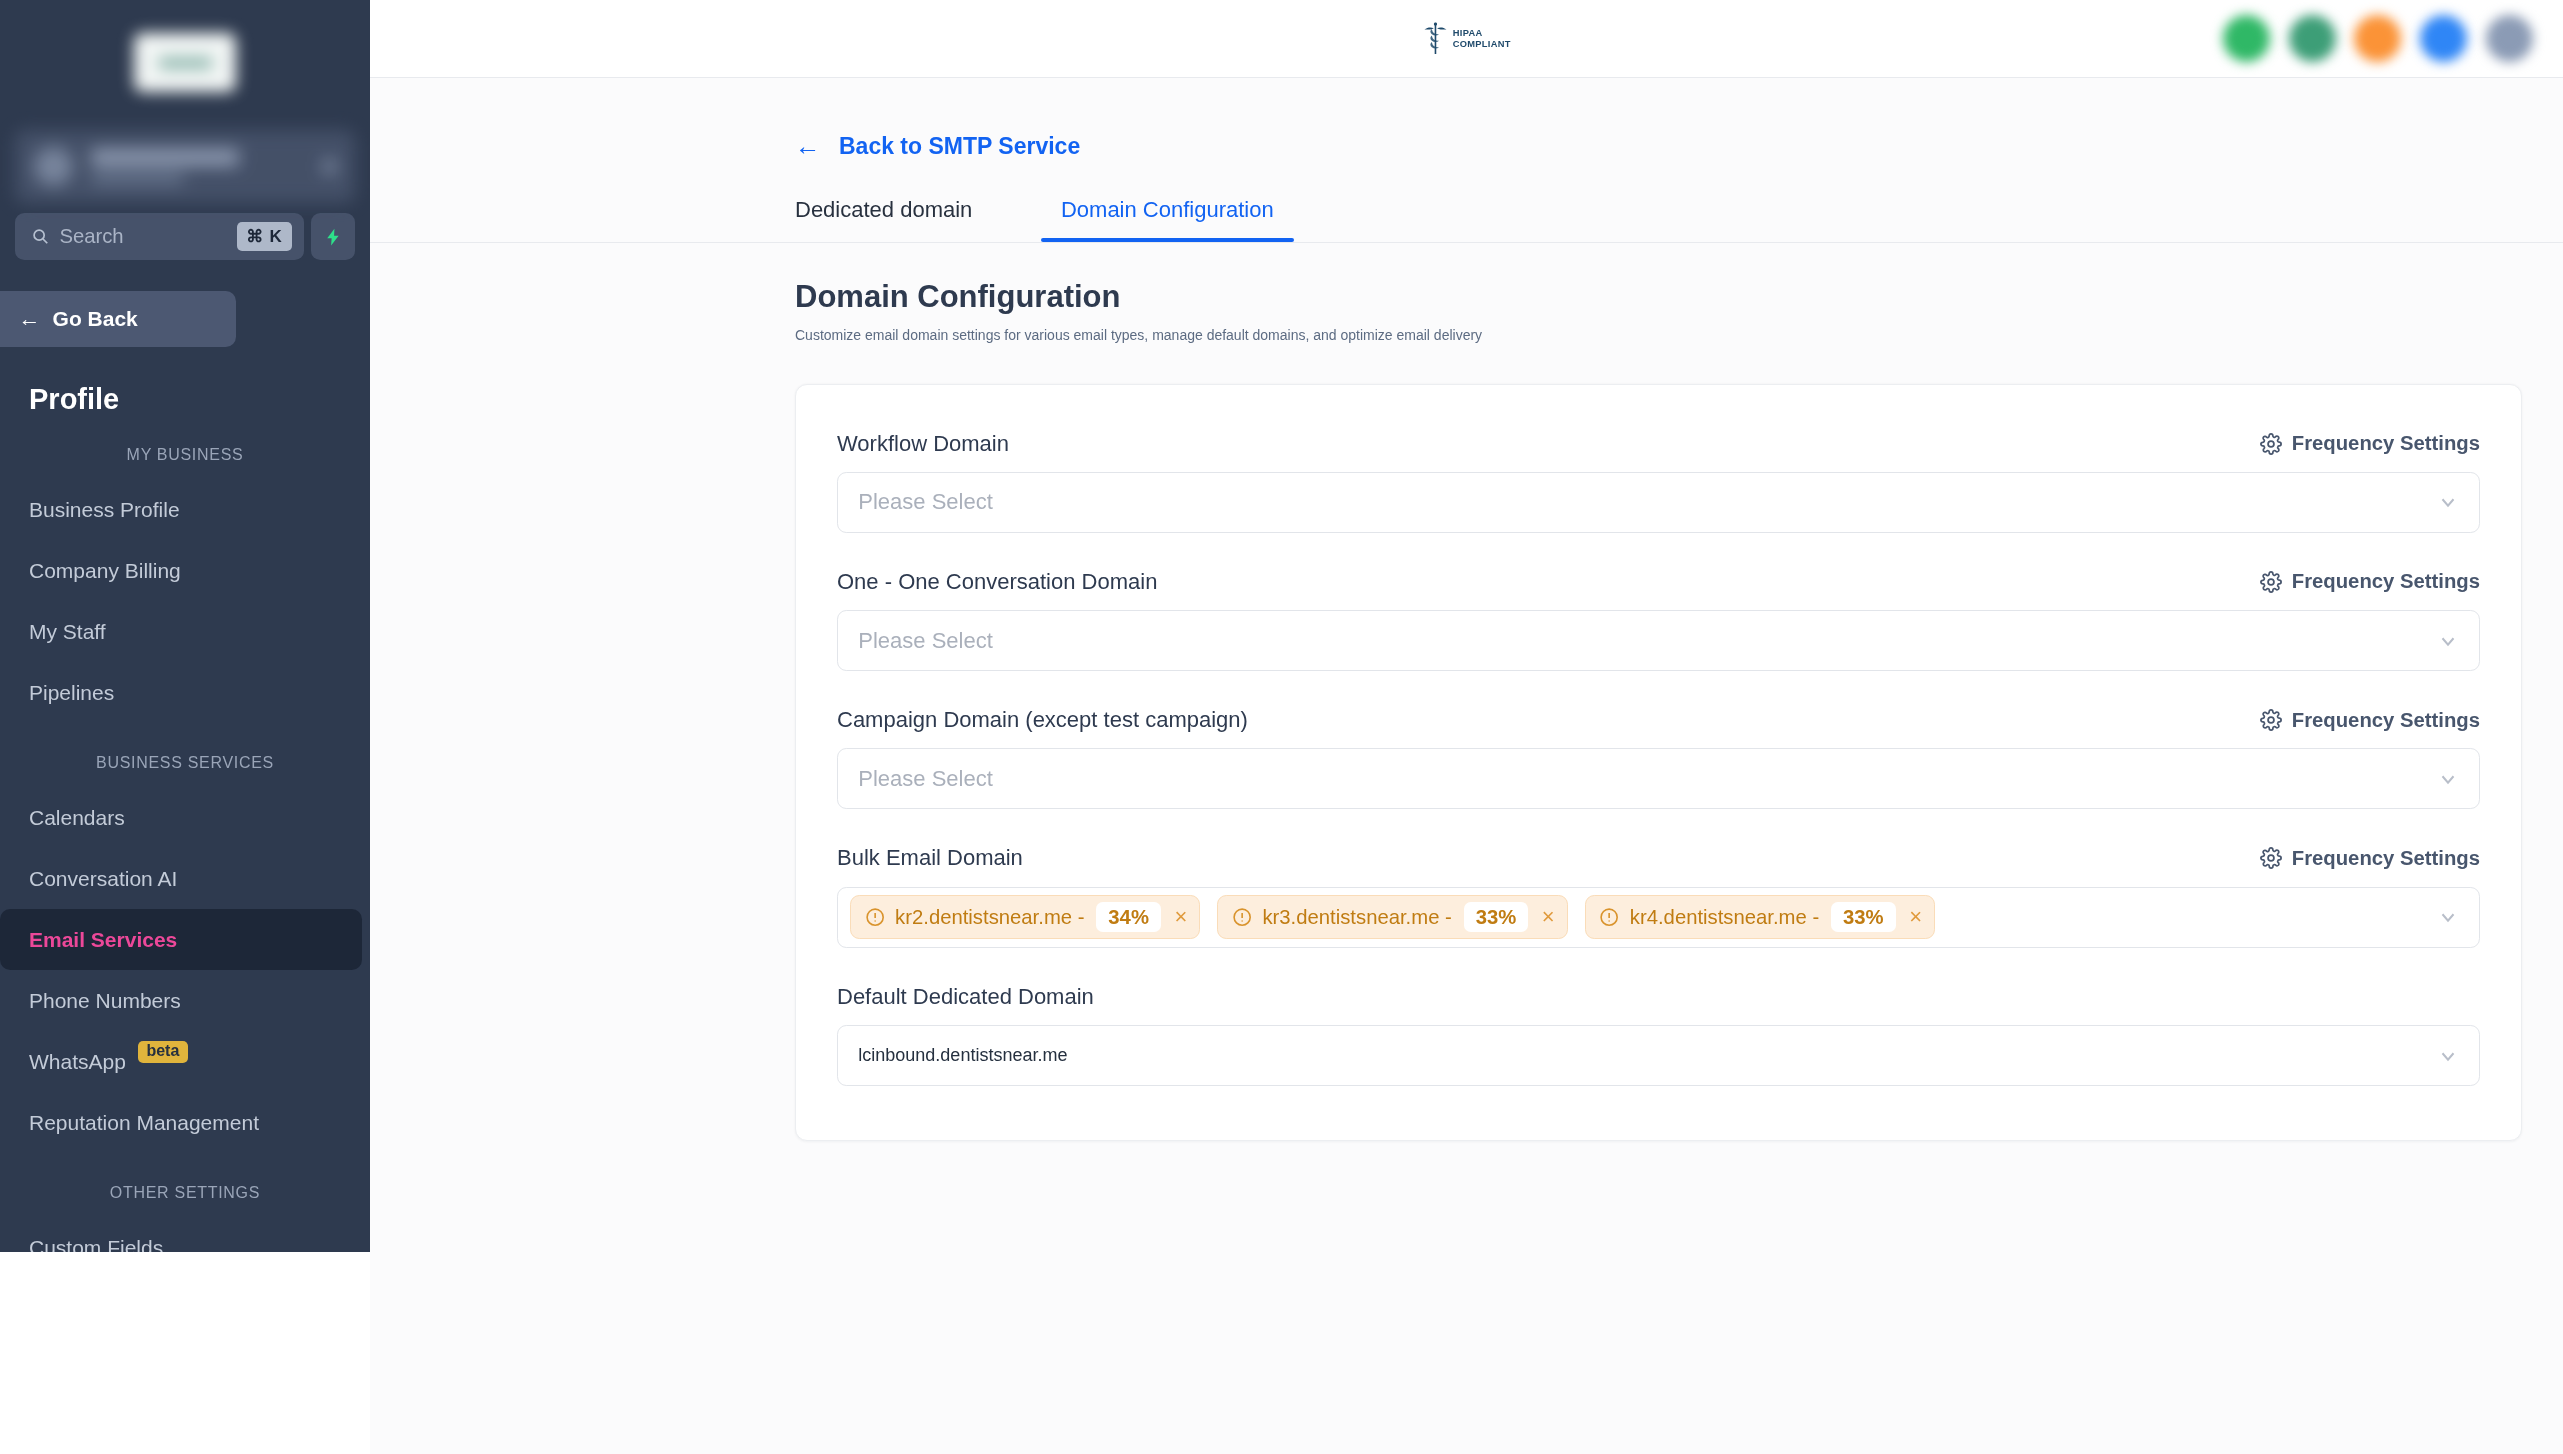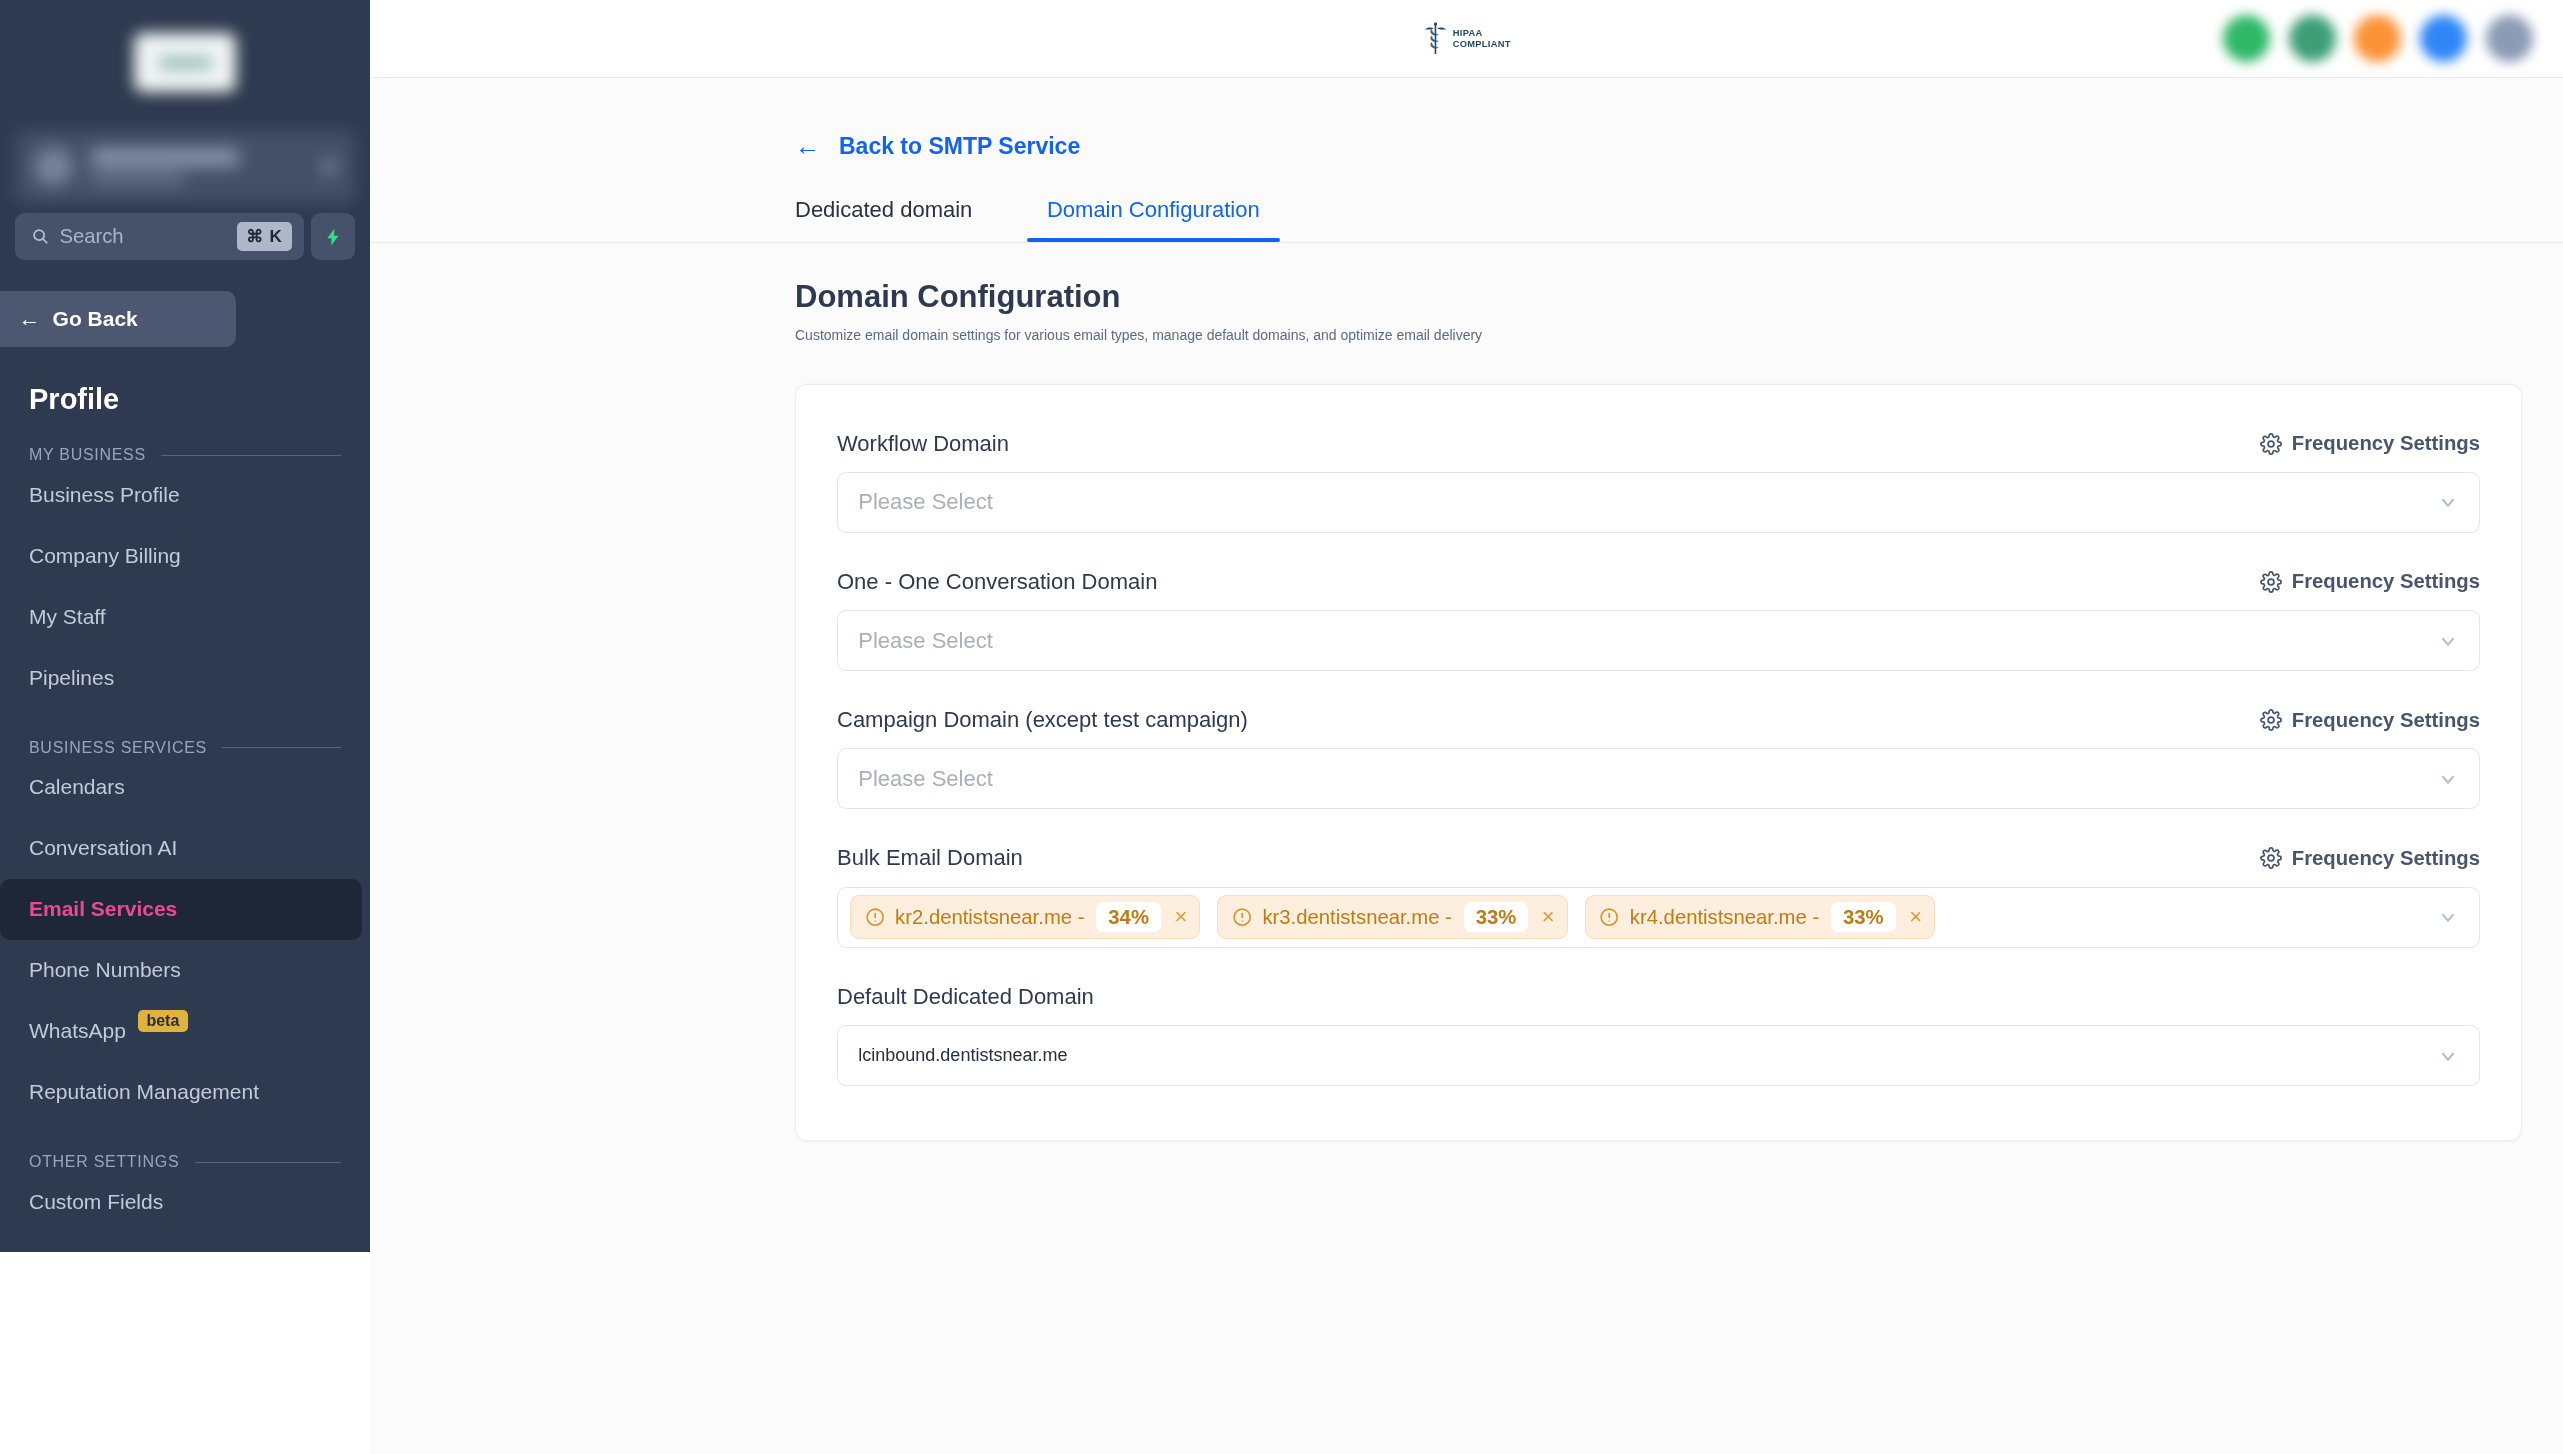--- a/index.html
+++ b/index.html
@@ -88,21 +88,21 @@
   .go-back .arrow { font-size: 22px; line-height: 1; }
 
   .settings-title {
     color: #ffffff; font-size: 29px; font-weight: 700;
     padding: 36px 0 0 29px;
   }
 
   .group-head {
     display: flex; align-items: center; gap: 15.3px;
     padding: 30.5px 29px 0 29px;
-    color: #9aa5b8; font-size: 16px; letter-spacing: 0.7px;
+    color: #9aa5b8; font-size: 16px; letter-spacing: 0.7px; flex-direction: column;
   }
   .group-head .rule { flex: 1; height: 0.8px; background: #5b6579; }
 
   .nav-item {
     height: 61px;
     display: flex; align-items: center;
     padding-left: 29px;
     color: #c3cbd8; font-size: 21px;
   }
   .nav-item.active {
@@ -144,21 +144,21 @@
   .content { flex: 1; overflow: hidden; padding: 0; }
 
   .back-link {
     display: flex; align-items: center; gap: 18.6px;
     color: #1263f2; font-size: 23px; font-weight: 600;
     padding: 54px 0 0 425px;
   }
   .back-link .bk-arrow { font-size: 25.4px; }
 
   .tabs {
-    display: flex; gap: 2px;
+    display: flex; gap: 16px;
     padding: 36px 16px 0 425px;
     border-bottom: 0.8px solid #e8eaee;
     margin-right: 0;
   }
   .tab {
     font-size: 22px; color: #28313f;
     padding: 0 20.3px 18.6px 20.3px;
     position: relative;
   }
   .tab:first-child { padding-left: 0; margin-right: 32px; }

